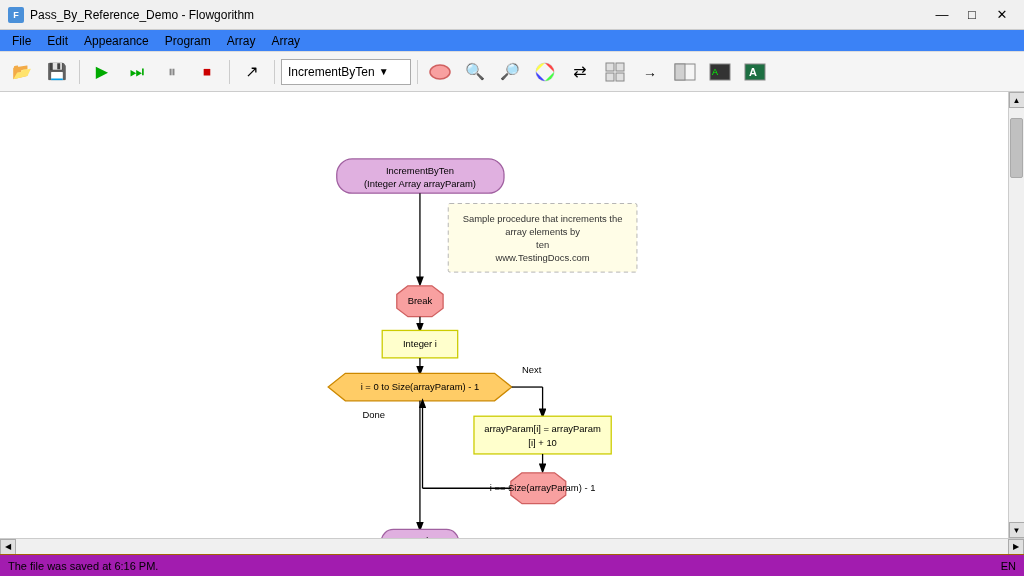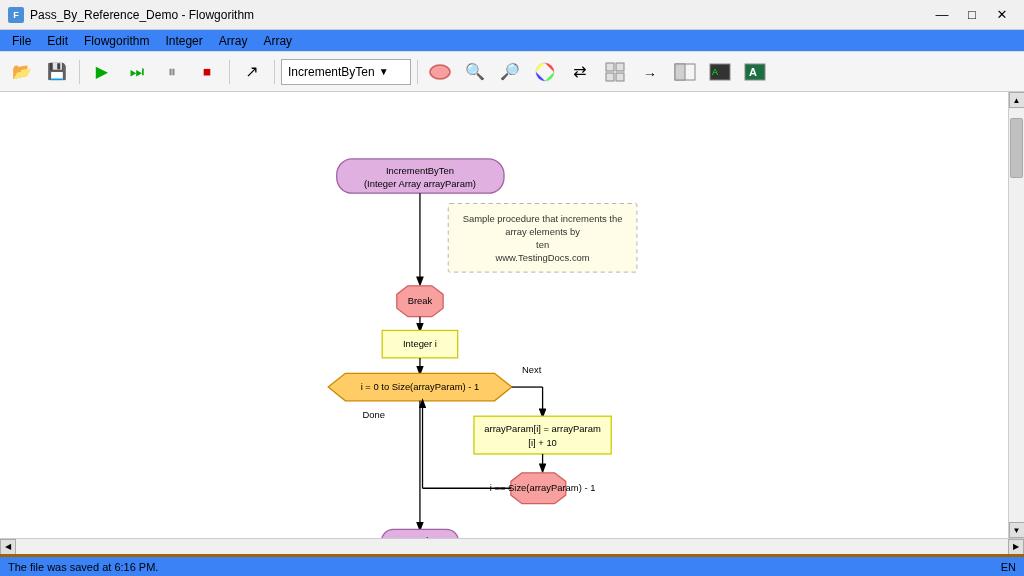--- a/index.html
+++ b/index.html
@@ -150,22 +150,22 @@
     }
     .h-scroll-track {
       flex: 1;
       height: 100%;
       background: #f0f0f0;
     }
 
     
     #status-bar {
       height: 22px;
-      background: #3b82f6;
-      border-top: 3px solid #a16207;
+      background: #a21caf;
+      border-top: 1px solid #a16207;
       display: flex;
       align-items: center;
       justify-content: space-between;
       padding: 0 8px;
       font-size: 11px;
     }
 
     
     #flowchart-svg {
       position: absolute;
@@ -214,22 +214,22 @@
   <div class="win-controls">
     <button class="win-btn">—</button>
     <button class="win-btn">□</button>
     <button class="win-btn close">✕</button>
   </div>
 </div>
 
 <div id="menu-bar">
   <div class="menu-item">File</div>
   <div class="menu-item">Edit</div>
-  <div class="menu-item">Flowgorithm</div>
-  <div class="menu-item">Integer</div>
+  <div class="menu-item">Appearance</div>
+  <div class="menu-item">Program</div>
   <div class="menu-item">Array</div>
   <div class="menu-item">Array</div>
 </div>
 
 <div id="toolbar">
   <button class="tb-btn">
     <span style="font-size:16px;">📂</span>
   </button>
   <button class="tb-btn">
     <span style="font-size:16px;">💾</span>

